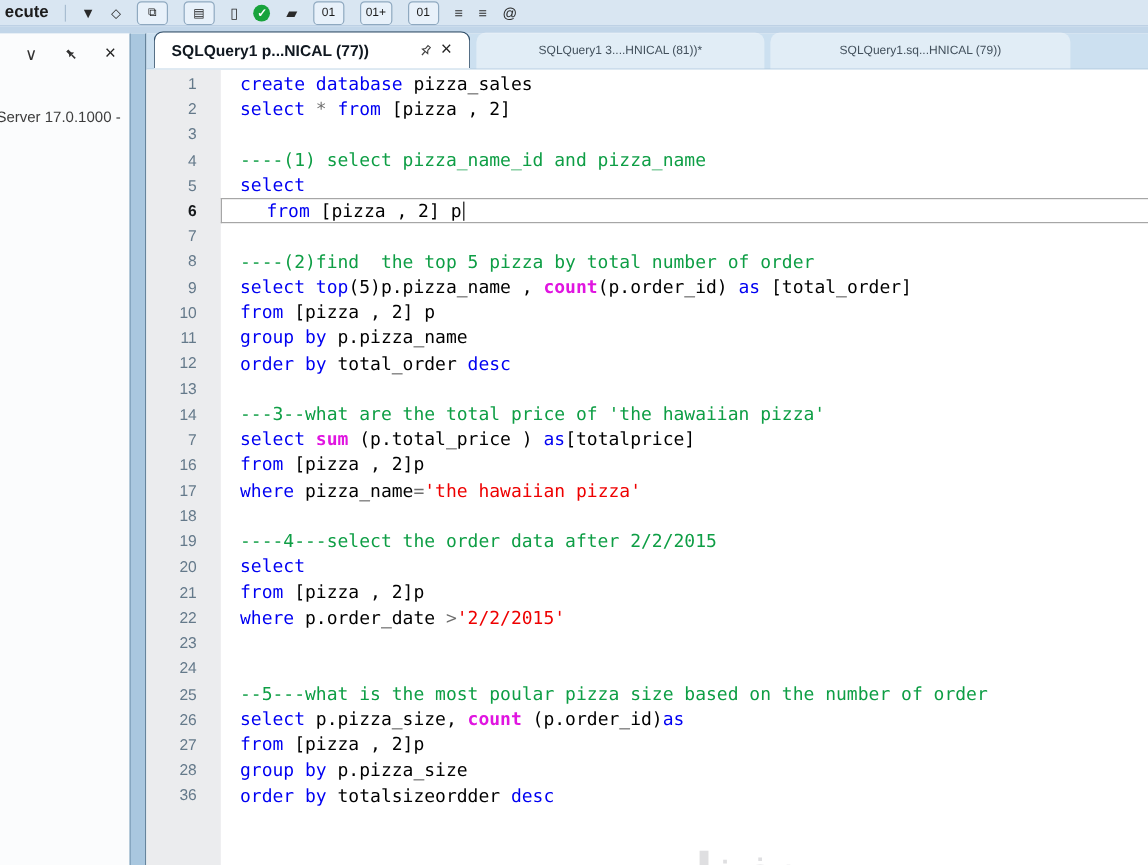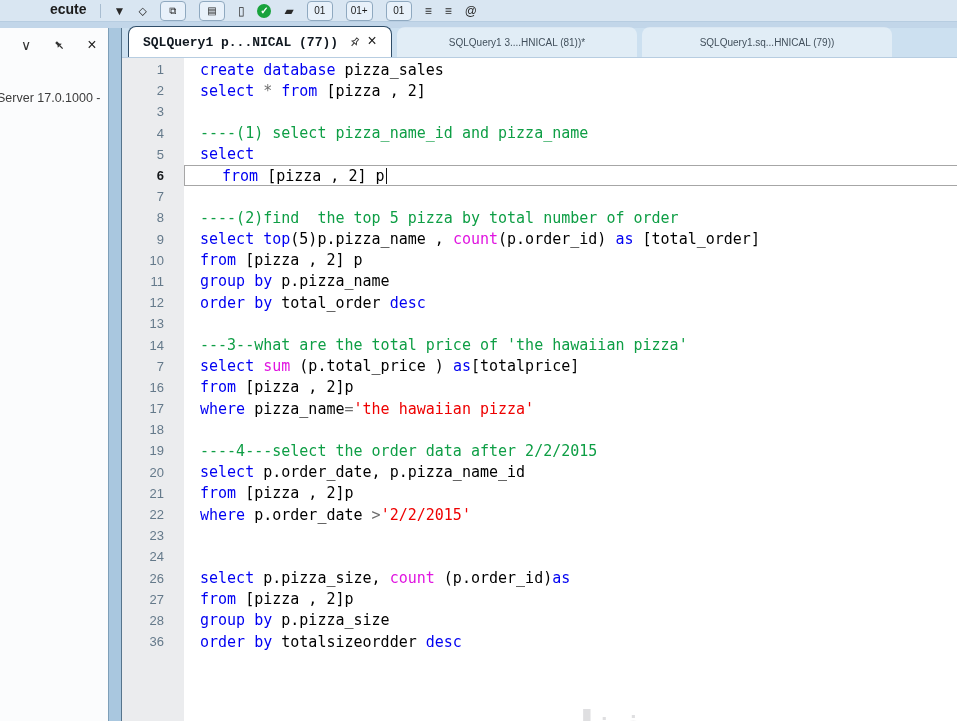--- a/index.html
+++ b/index.html
@@ -5,21 +5,21 @@
   html,body{margin:0;padding:0;}
   .app{position:relative;width:957px;height:721px;overflow:hidden;background:#ffffff;
        font-family:"Liberation Sans",sans-serif;}
 
   
   .toolbar{position:absolute;left:0;top:0;width:957px;height:22px;background:#d9e6f2;
            border-bottom:1px solid #b7cde1;display:flex;align-items:center;gap:13px;
            padding-left:4px;box-sizing:border-box;overflow:hidden;}
   .tb-item{font-size:13px;color:#1c1c1c;white-space:nowrap;display:inline-flex;
            align-items:center;justify-content:center;height:18px;}
-  .tb-text{font-weight:bold;font-size:14px;margin-top:-3px;margin-left:46px;}
+  .tb-text{font-weight:bold;font-size:14px;margin-top:-3px;}
   .tb-sep{width:1px;height:14px;background:#a8bdd1;}
   .tb-boxed{border:1px solid #8fa9c0;border-radius:4px;background:#e8f1fa;padding:0 4px;
             font-size:10px;min-width:16px;}
   .tb-green{width:14px;height:14px;border-radius:50%;background:#18a33c;color:#fff;
             font-size:10px;font-weight:bold;}
   .tb-plain{font-size:12px;color:#2a2a2a;}
 
   
   .band{position:absolute;left:0;top:22px;width:957px;height:6px;background:#c2d6e9;}
 
@@ -38,21 +38,21 @@
 
   
   .tabstrip{position:absolute;left:122px;top:28px;width:835px;height:30px;background:#cce0f0;
             border-bottom:1px solid #b7cde1;box-sizing:border-box;display:flex;align-items:flex-end;}
   .tab{height:30px;display:flex;align-items:center;box-sizing:border-box;white-space:nowrap;
        overflow:hidden;}
   .tab.inactive{background:rgba(255,255,255,0.42);border-radius:8px 8px 0 0;
                 justify-content:center;color:#42505c;font-size:10px;}
   .tab.active{background:#ffffff;border:1.5px solid #2f4d68;border-bottom:none;
               border-radius:8px 8px 0 0;height:31px;position:relative;z-index:3;
-              padding:0 10px 0 14px;font-family:Liberation Mono, monospace;}
+              padding:0 10px 0 14px;}
   .tab.active .tab-label{font-weight:bold;font-size:13px;color:#101820;flex:1;}
   .tab-icon{width:18px;height:18px;display:inline-flex;align-items:center;justify-content:center;
             color:#333;}
   .tab-close{font-size:16px;color:#222;font-weight:normal;}
 
   
   .editor{position:absolute;left:122px;top:58px;width:835px;height:663px;background:#ffffff;
           overflow:hidden;}
   .gutter-bg{position:absolute;left:0;top:0;width:62px;height:100%;background:#ebecee;}
   .code-lines{position:absolute;left:0;top:1px;width:100%;z-index:2;}
@@ -60,21 +60,21 @@
   .ln{width:62px;box-sizing:border-box;padding-right:20px;text-align:right;
       font-size:13px;color:var(--line-number,#64798a);flex:none;}
   .row.active .ln{color:#15181b;font-weight:bold;}
   .code{flex:1;height:100%;display:flex;align-items:center;box-sizing:border-box;
         padding-left:16px;white-space:pre;
         font-family:"DejaVu Sans Mono","Liberation Mono",monospace;font-size:15px;}
   .row.active .code{border:1px solid #a6a6a6;border-right:none;padding-left:37px;}
   .tk-kw{color:var(--keyword,#0000f2);}
   .tk-cm{color:var(--comment,#0e9e45);}
   .tk-st{color:var(--string,#ee0000);}
-  .tk-fn{color:var(--function,#e015e0);}
+  .tk-fn{color:var(--function,#e015e0);font-weight:bold;}
   .tk-op{color:var(--operator,#6e6e6e);}
   .tk-pl{color:var(--plain,#000000);}
   .caret{display:inline-block;width:1.5px;height:16px;background:#111;margin-left:1px;}
 
   
   .watermark{position:absolute;left:388px;top:645px;width:180px;text-align:center;z-index:1;
              pointer-events:none;}
   .wm-title{font-family:"DejaVu Sans",sans-serif;font-size:42px;font-weight:bold;
             color:#dfdfe1;line-height:48px;}
 </style>
@@ -212,39 +212,43 @@
         <div class="row">
           <div class="ln">18</div>
           <div class="code"></div>
         </div>
         <div class="row">
           <div class="ln">19</div>
           <div class="code"><span class="tk-cm">----4---select the order data after 2/2/2015</span></div>
         </div>
         <div class="row">
           <div class="ln">20</div>
-          <div class="code"><span class="tk-kw">select</span><span class="tk-pl"> p.order_date, p.pizza_name_id</span></div>
+          <div class="code"><span class="tk-kw">select</span></div>
         </div>
         <div class="row">
           <div class="ln">21</div>
           <div class="code"><span class="tk-kw">from</span><span class="tk-pl"> [pizza , 2]p</span></div>
         </div>
         <div class="row">
           <div class="ln">22</div>
           <div class="code"><span class="tk-kw">where</span><span class="tk-pl"> p.order_date </span><span class="tk-op">&gt;</span><span class="tk-st">'2/2/2015'</span></div>
         </div>
         <div class="row">
           <div class="ln">23</div>
           <div class="code"></div>
         </div>
         <div class="row">
           <div class="ln">24</div>
           <div class="code"></div>
         </div>
         <div class="row">
+          <div class="ln">25</div>
+          <div class="code"><span class="tk-cm">--5---what is the most poular pizza size based on the number of order</span></div>
+        </div>
+        <div class="row">
           <div class="ln">26</div>
           <div class="code"><span class="tk-kw">select</span><span class="tk-pl"> p.pizza_size, </span><span class="tk-fn">count</span><span class="tk-pl"> (p.order_id)</span><span class="tk-kw">as</span></div>
         </div>
         <div class="row">
           <div class="ln">27</div>
           <div class="code"><span class="tk-kw">from</span><span class="tk-pl"> [pizza , 2]p</span></div>
         </div>
         <div class="row">
           <div class="ln">28</div>
           <div class="code"><span class="tk-kw">group by</span><span class="tk-pl"> p.pizza_size</span></div>

